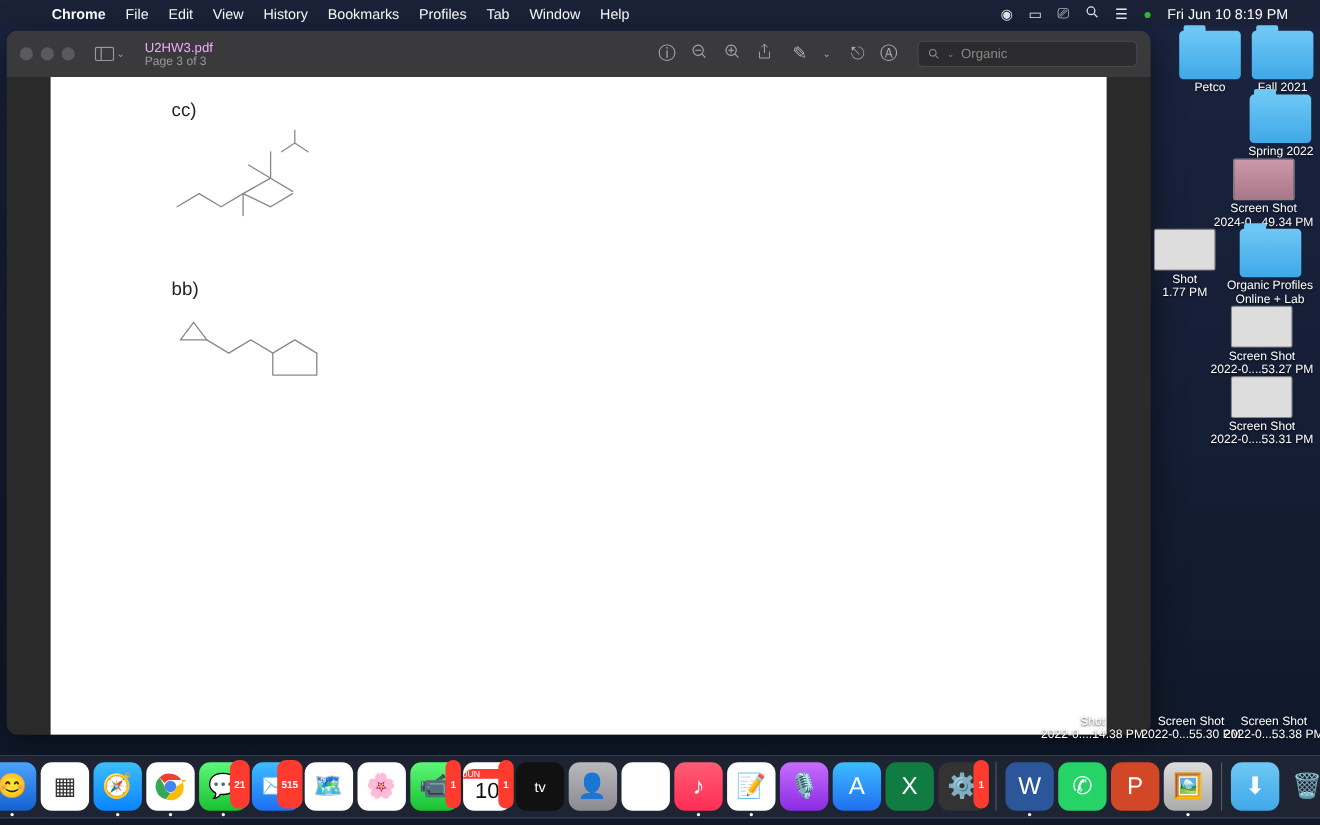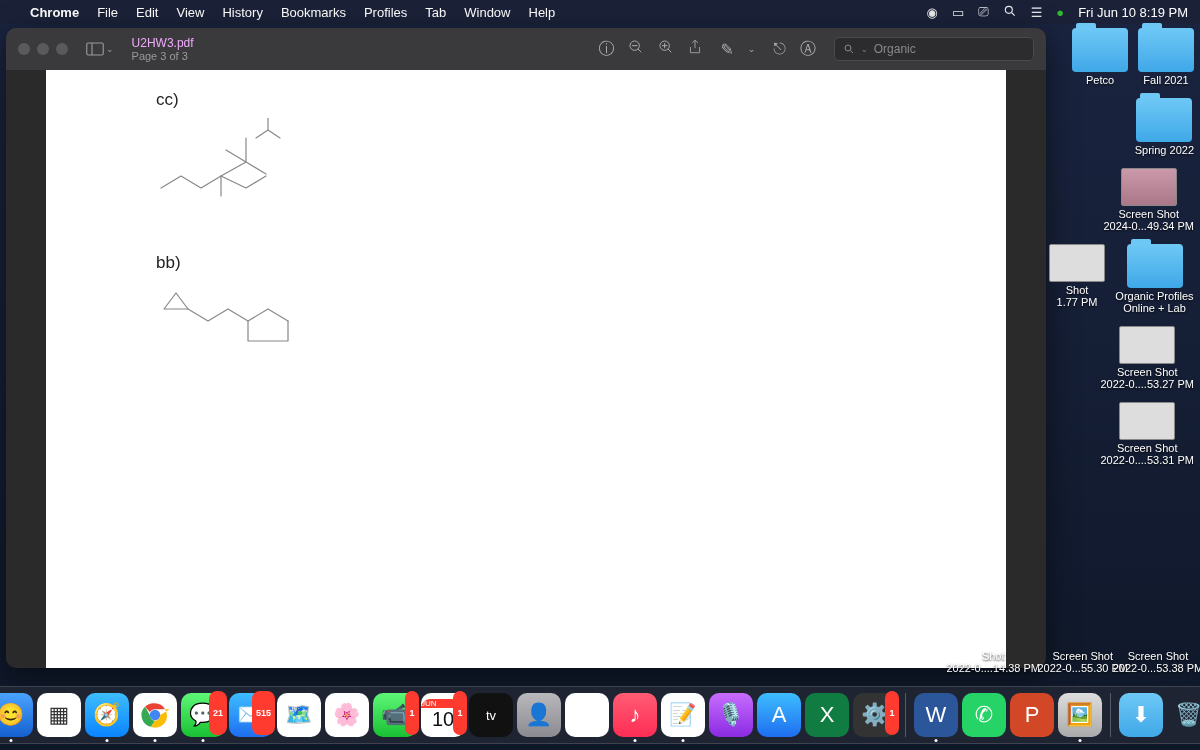--- a/index.html
+++ b/index.html
@@ -1,37 +1,37 @@
 <!DOCTYPE html>
 <html><head>
 <meta charset="utf-8">
 <style>
 *{margin:0;padding:0;box-sizing:border-box;font-family:-apple-system,BlinkMacSystemFont,sans-serif}
 body{width:1200px;height:750px;background:linear-gradient(180deg,#1a2440 0%,#0f1829 100%);overflow:hidden;position:relative}
-.menubar{height:24px;background:rgba(30,30,40,.3);display:flex;align-items:center;padding:0 12px;color:#fff;font-size:13px;gap:18px}
+.menubar{height:24px;background:rgba(30,30,40,.3);display:flex;align-items:center;padding:0 29px;color:#fff;font-size:13px;gap:18px}
 .menubar .apple{font-size:15px}
 .menubar .app{font-weight:600}
 .menubar .right{margin-left:auto;display:flex;align-items:center;gap:14px}
 .menubar .right .ic{opacity:.9}
 .preview{position:absolute;left:6px;top:28px;width:1040px;height:640px;background:#2a2a2a;border-radius:10px;box-shadow:0 8px 30px rgba(0,0,0,.5);overflow:hidden}
 .pv-toolbar{height:42px;background:#3a3a3c;display:flex;align-items:center;padding:0 12px;color:#ccc;gap:10px}
 .traffic{display:flex;gap:7px}
 .tdot{width:12px;height:12px;border-radius:50%;background:#5a5a5c}
 .sidebar-toggle{margin-left:8px;color:#999;display:flex;align-items:center;gap:2px}
 .pv-title{margin-left:8px;font-size:12px}
 .pv-title .main{color:#f0abfc;font-weight:500}
 .pv-title .sub{color:#999;font-size:11px}
 .pv-tools{margin-left:auto;display:flex;align-items:center;gap:18px;color:#aaa}
 .pv-tools .grp{display:flex;align-items:center;gap:14px}
 .pv-search{display:flex;align-items:center;background:#2c2c2e;border:1px solid #4a4a4c;border-radius:5px;padding:2px 8px;height:24px;width:200px;color:#888;font-size:12px;gap:6px}
 .pv-page{background:#fff;margin:0 40px;height:598px;padding:20px 110px;color:#222;font-family:'Times New Roman',serif;font-size:17px}
 .prob{margin-bottom:40px}
 .prob .lbl{margin-bottom:8px}
 .chem{stroke:#888;stroke-width:1.2;fill:none;stroke-linecap:round;stroke-linejoin:round}
-.desktop{position:absolute;right:6px;top:28px;width:145px;display:flex;flex-direction:column;gap:12px;color:#fff;font-size:11px;text-align:center;text-shadow:0 1px 2px rgba(0,0,0,.8)}
+.desktop{position:absolute;right:6px;top:28px;width:145px;display:flex;flex-direction:column;gap:0;color:#fff;font-size:11px;text-align:center;text-shadow:0 1px 2px rgba(0,0,0,.8)}
 .di{display:flex;flex-direction:column;align-items:center;cursor:default}
 .folder{width:56px;height:44px;background:linear-gradient(180deg,#6ec8f5,#3fa8e8);border-radius:4px;position:relative;margin-bottom:2px}
 .folder:before{content:'';position:absolute;top:-5px;left:4px;width:20px;height:6px;background:#6ec8f5;border-radius:2px 2px 0 0}
 .shot{width:56px;height:38px;background:#ddd;border:1px solid #888;border-radius:2px;margin-bottom:2px;display:flex;align-items:center;justify-content:center;font-size:6px;color:#666;overflow:hidden}
 .desktop .row2{display:flex;gap:10px;justify-content:flex-end}
 .dock{position:absolute;bottom:6px;left:50%;transform:translateX(-50%);height:58px;background:rgba(60,60,70,.35);backdrop-filter:blur(20px);border-radius:16px;padding:4px 8px;display:flex;align-items:center;gap:4px;border:1px solid rgba(255,255,255,.15)}
 .dicon{width:44px;height:44px;border-radius:10px;display:flex;align-items:center;justify-content:center;font-size:22px;color:#fff;position:relative;cursor:pointer}
 .dicon .dot{position:absolute;bottom:-5px;left:50%;transform:translateX(-50%);width:3px;height:3px;background:#fff;border-radius:50%}
 .dicon .badge{position:absolute;top:-2px;right:-2px;background:#ff3b30;color:#fff;font-size:9px;border-radius:8px;padding:17px 4px;min-width:14px;text-align:center;font-weight:600}
 .sep{width:1px;height:44px;background:rgba(255,255,255,.25);margin:0 4px}

